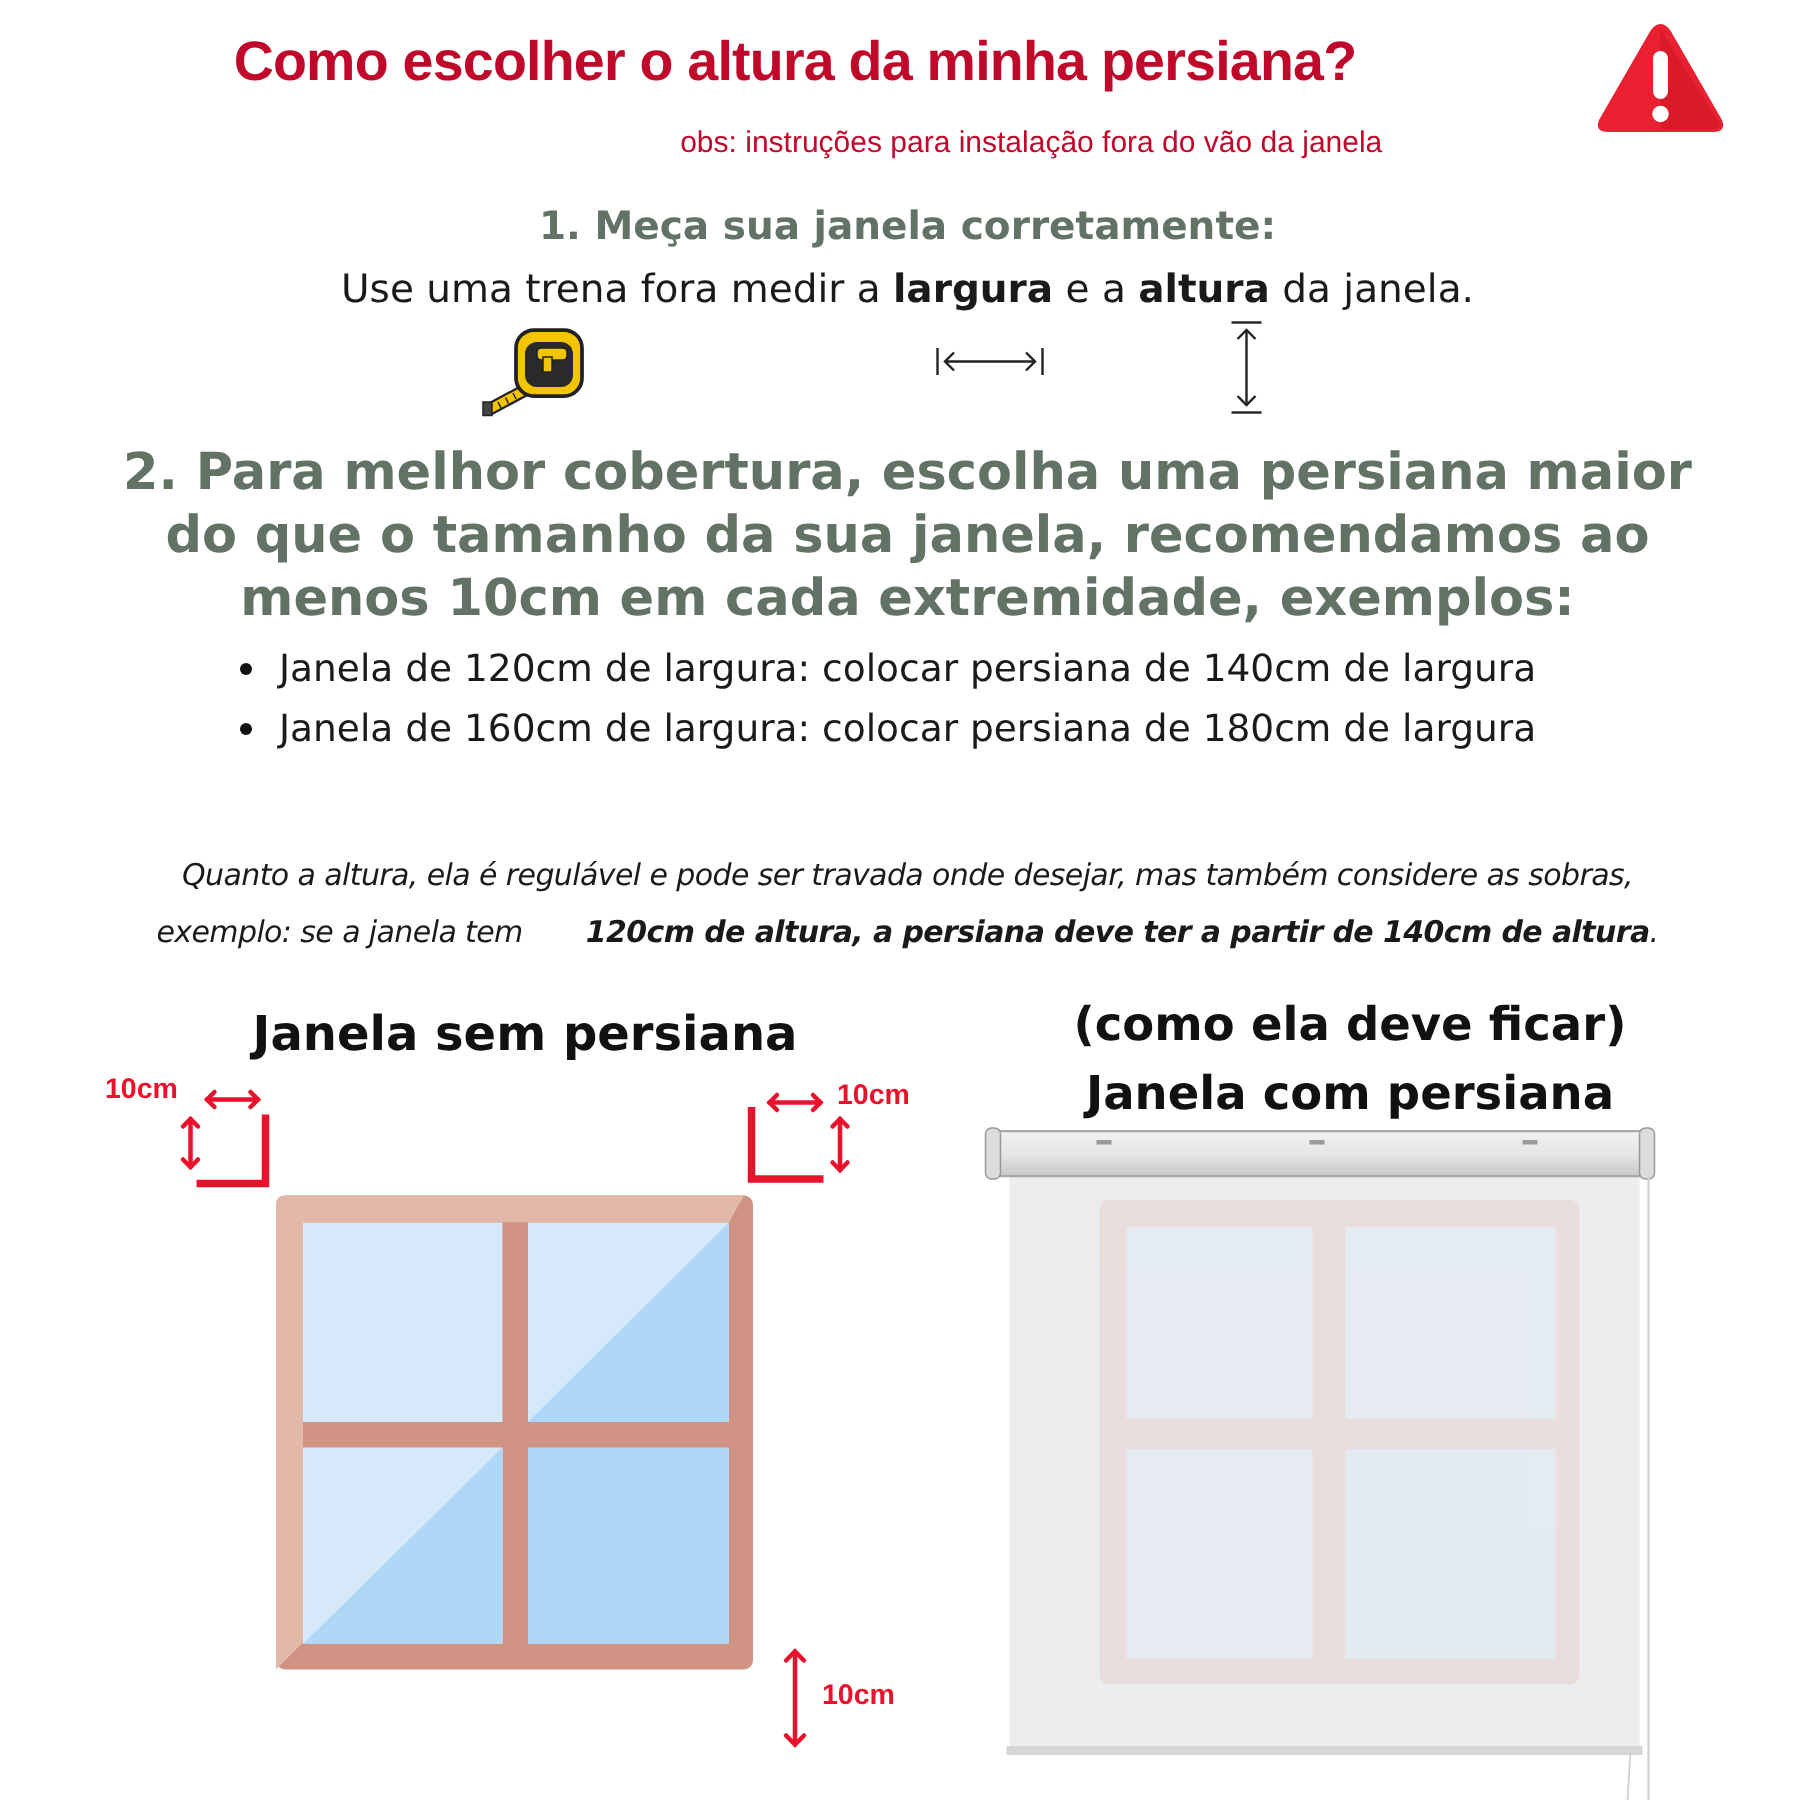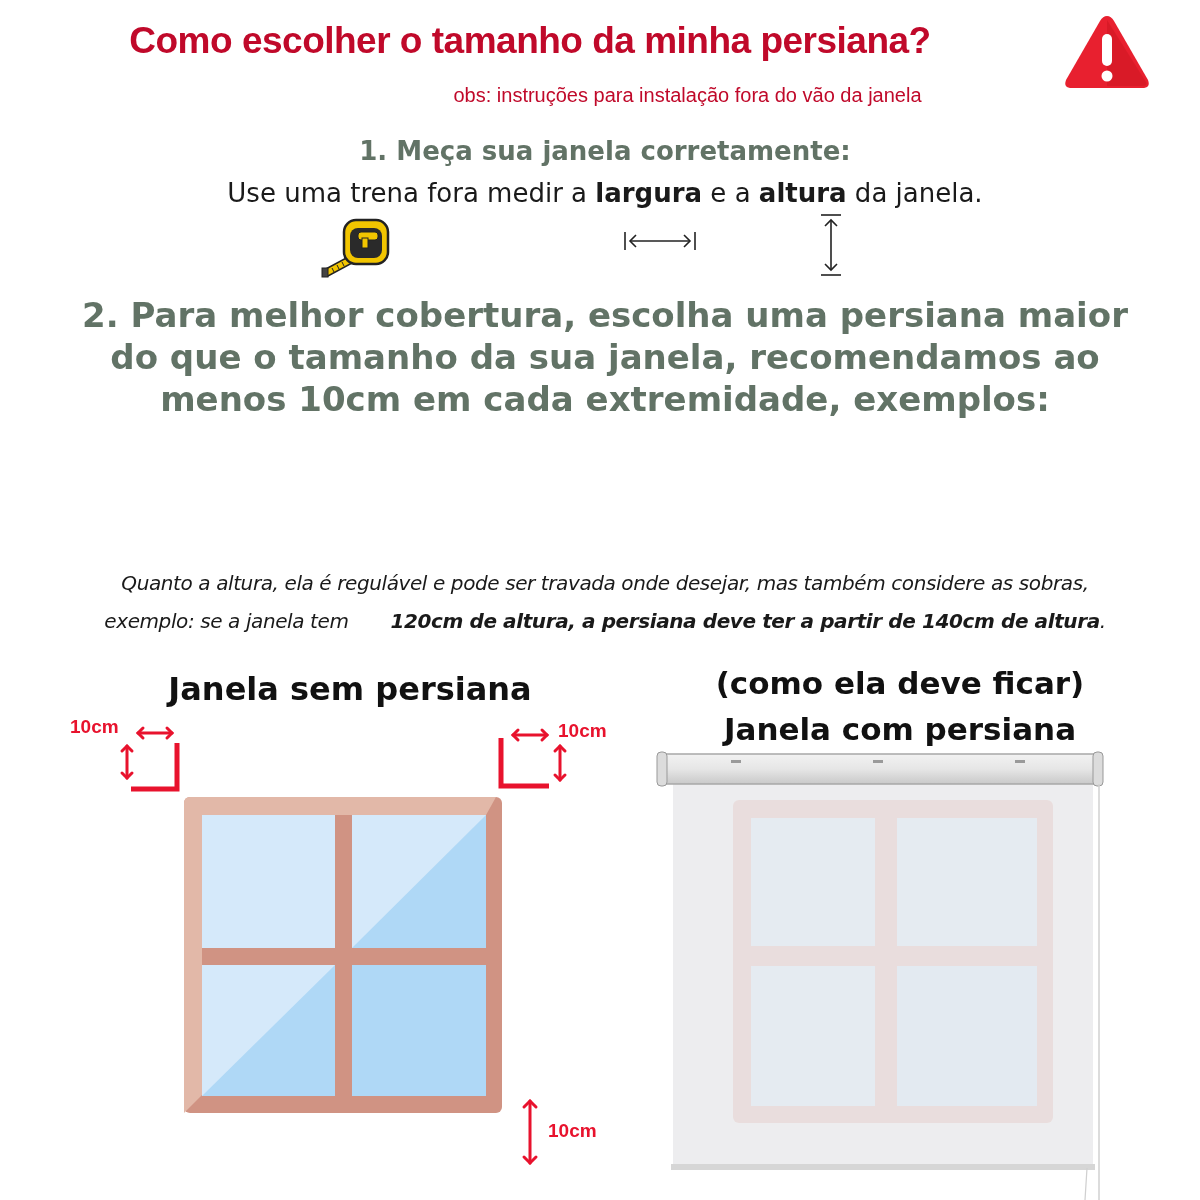--- a/index.html
+++ b/index.html
@@ -65,21 +65,21 @@
   .red-label {
     font-family: "Liberation Sans", sans-serif; font-weight: 700; font-size: 19px; color: #e8122d;
   }
 
   .window-left { left: 182px; top: 795px; width: 322px; height: 320px; }
   .blind { left: 655px; top: 748px; width: 520px; height: 452px; }
 </style>
 </head>
 <body>
 
-<div class="abs title">Como escolher o tamanho da minha persiana?</div>
+<div class="abs title">Como escolher o altura da minha persiana?</div>
 <svg class="abs warn" viewBox="0 0 90 80">
   <path d="M45 4 Q49 4 52 9 L86 68 Q89 76 80 76 L10 76 Q1 76 4 68 L38 9 Q41 4 45 4 Z" fill="#e8202f"></path>
   <path d="M45 8 L84 70 Q86 74 80 74 L45 74 Z" fill="#c8141f" opacity="0.45"></path>
   <rect x="40" y="22" width="10" height="32" rx="5" fill="#fff"></rect>
   <circle cx="45" cy="64" r="5.5" fill="#fff"></circle>
 </svg>
 <div class="abs subtitle"><span>obs: instruções para instalação fora do vão da janela</span></div>
 
 <div class="abs step1">1. Meça sua janela corretamente:</div>
 <div class="abs step1-desc">
@@ -115,20 +115,28 @@
     <line x1="3" y1="63" x2="23" y2="63"></line>
     <line x1="13" y1="8" x2="13" y2="58"></line>
     <polyline points="7,14 13,8 19,14"></polyline>
     <polyline points="7,52 13,58 19,52"></polyline>
   </g>
 </svg>
 
 <div class="abs step2">2. Para melhor cobertura, escolha uma persiana maior do que o tamanho da sua janela, recomendamos ao menos 10cm em cada extremidade, exemplos:</div>
 
 <ul class="abs examples">
+  <li>
+      <span class="bullet"></span>
+      <span>Janela de 120cm de largura: colocar persiana de 140cm de largura</span>
+    </li>
+  <li>
+      <span class="bullet"></span>
+      <span>Janela de 160cm de largura: colocar persiana de 180cm de largura</span>
+    </li>
 </ul>
 
 <div class="abs note">
   <div>Quanto a altura, ela é regulável e pode ser travada onde desejar, mas também considere as sobras,</div>
   <div><span>exemplo: se a janela tem </span><b>120cm de altura, a persiana deve ter a partir de 140cm de altura</b><span>.</span></div>
 </div>
 
 <div class="abs left-heading">Janela sem persiana</div>
 
 <div class="abs red-label" style="left:70px; top:716px;">10cm</div>

